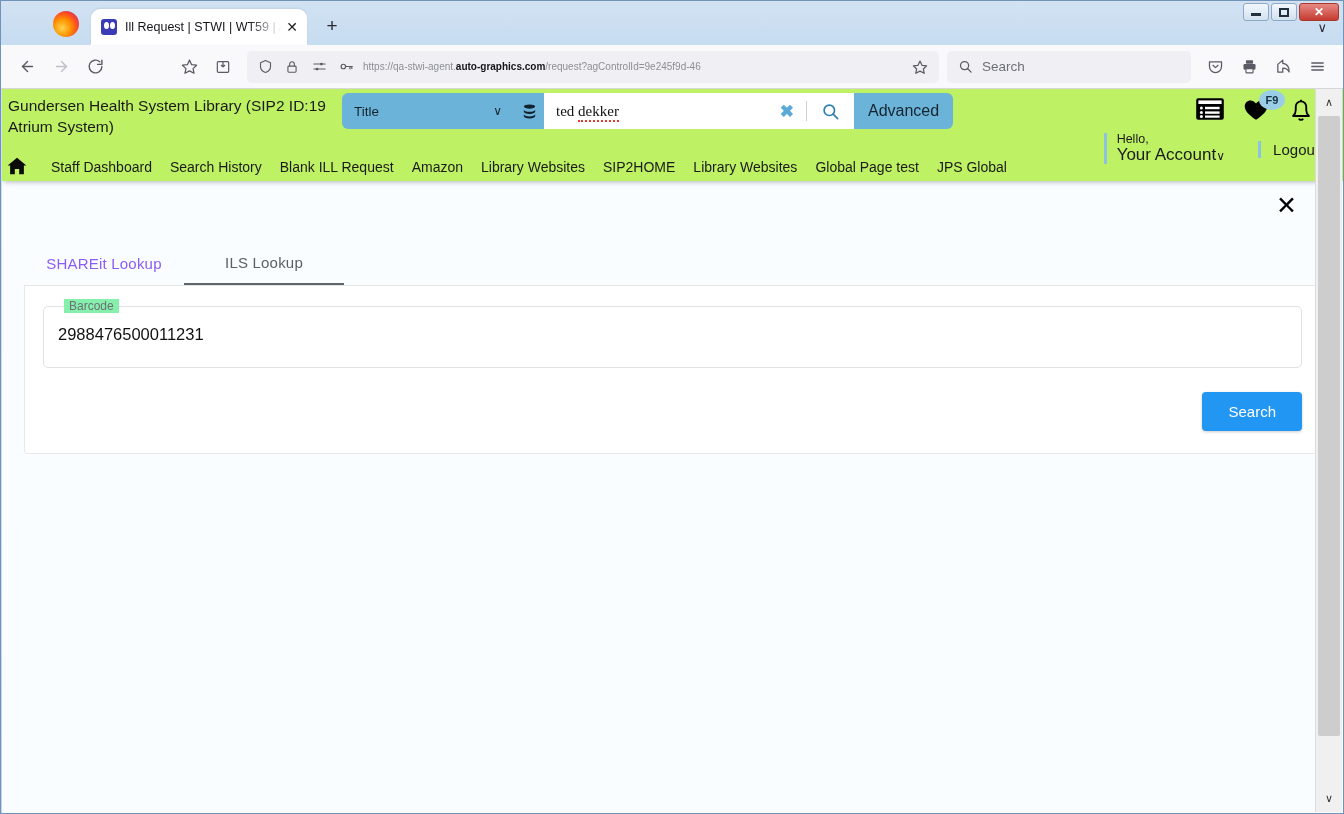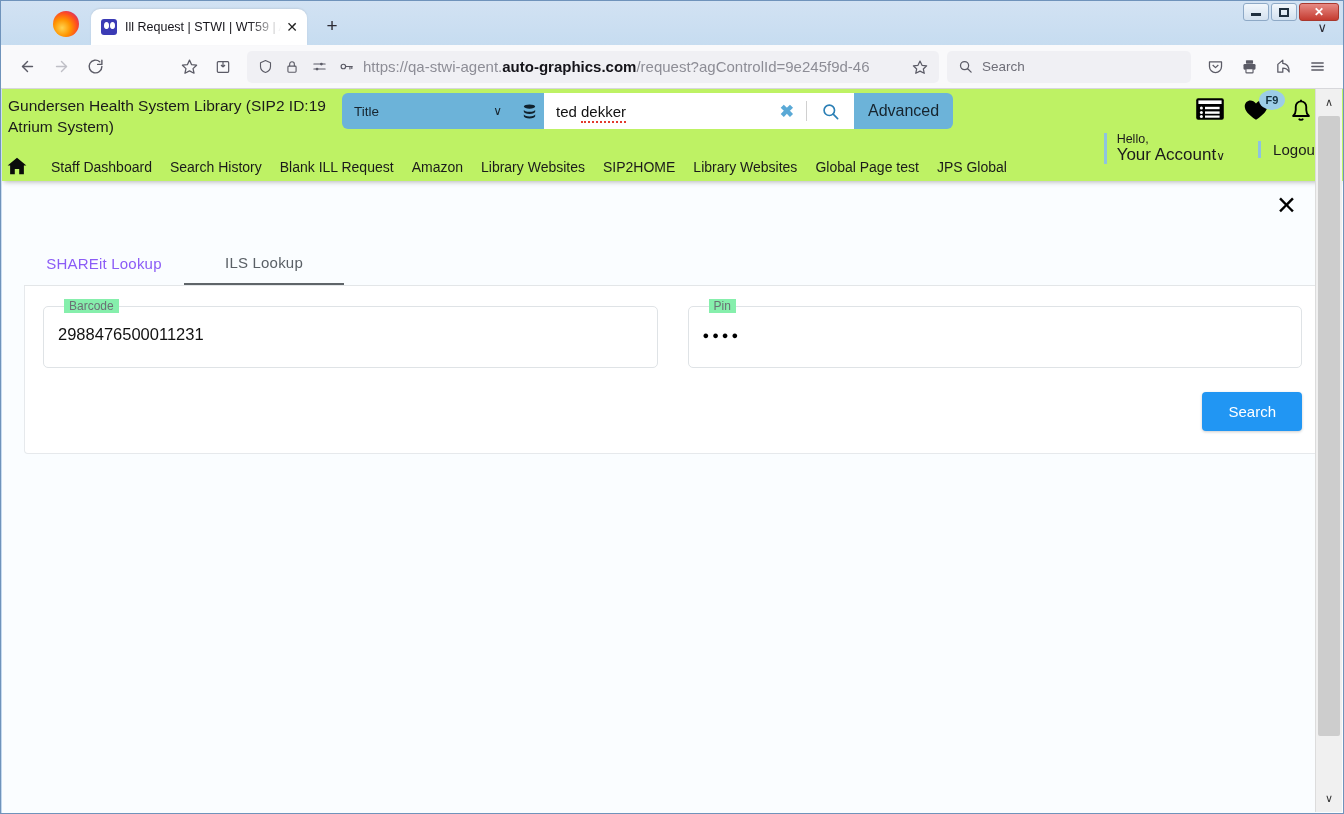--- a/index.html
+++ b/index.html
@@ -133,21 +133,21 @@
     background: #f0f0f4;
     border-radius: 5px;
     display: flex; align-items: center;
     padding: 0 8px;
     margin: 0 6px;
     gap: 7px;
     min-width: 0;
   }
   .url-text {
     flex: 1 1 auto;
-    font-size: 15px;
+    font-size: 10px;
     color: #8d8d96;
     white-space: nowrap; overflow: hidden;
     -webkit-mask-image: linear-gradient(90deg, #000 94%, transparent 100%);
     mask-image: linear-gradient(90deg, #000 94%, transparent 100%);
   }
   .url-text b { color: #15141a; font-weight: 600; }
   .searchbar {
     width: 244px; height: 32px; flex: 0 0 auto;
     background: #f0f0f4;
     border-radius: 5px;
@@ -205,20 +205,21 @@
     width: 30px;
     background: #6cb3d9;
     display: flex; align-items: center; justify-content: center;
   }
   .srch-input {
     width: 310px;
     background: #fff;
     display: flex; align-items: center;
     padding: 0 6px 0 12px;
     gap: 6px;
+    font-family: Liberation Serif, serif;
   }
   .srch-input .val {
     flex: 1 1 auto;
     font-size: 15px; color: #111;
     position: relative;
   }
   .srch-input .val .sp {
     border-bottom: 2px dotted #e23b2e;
     padding-bottom: 1px;
   }
@@ -628,24 +629,20 @@
       </div>
 
       <div class="card">
         <div class="fieldrow">
 
           <div class="field">
             <span class="flabel">Barcode</span>
             <span class="fval">2988476500011231</span>
           </div>
 
-          <div class="field">
-            <span class="flabel">Pin</span>
-            <span class="fval mask">●●●●</span>
-          </div>
 
         </div>
 
         <div class="btnrow">
           <button class="btn-search">Search</button>
         </div>
       </div>
 
     </div>
   </div>

